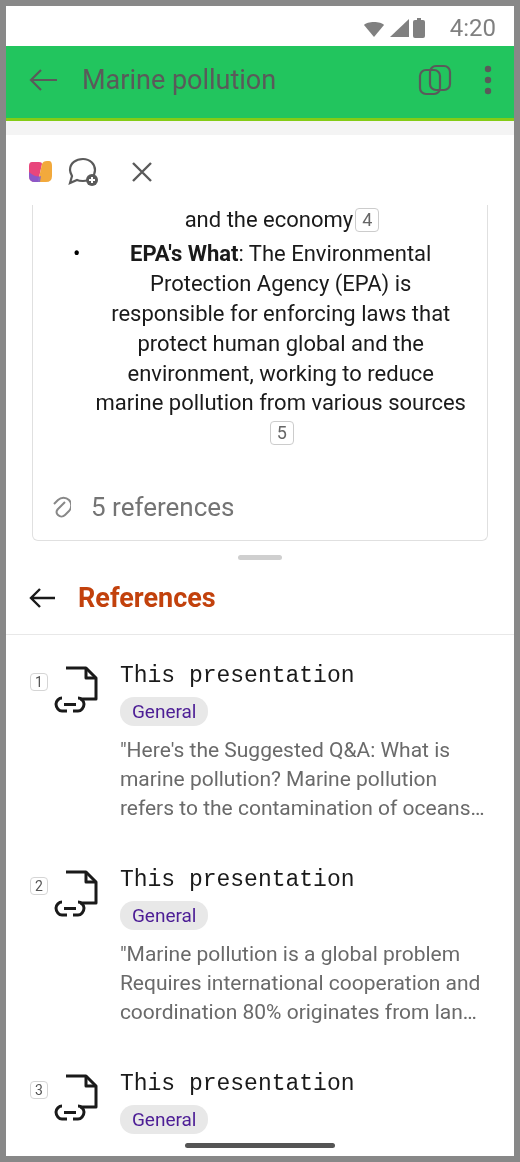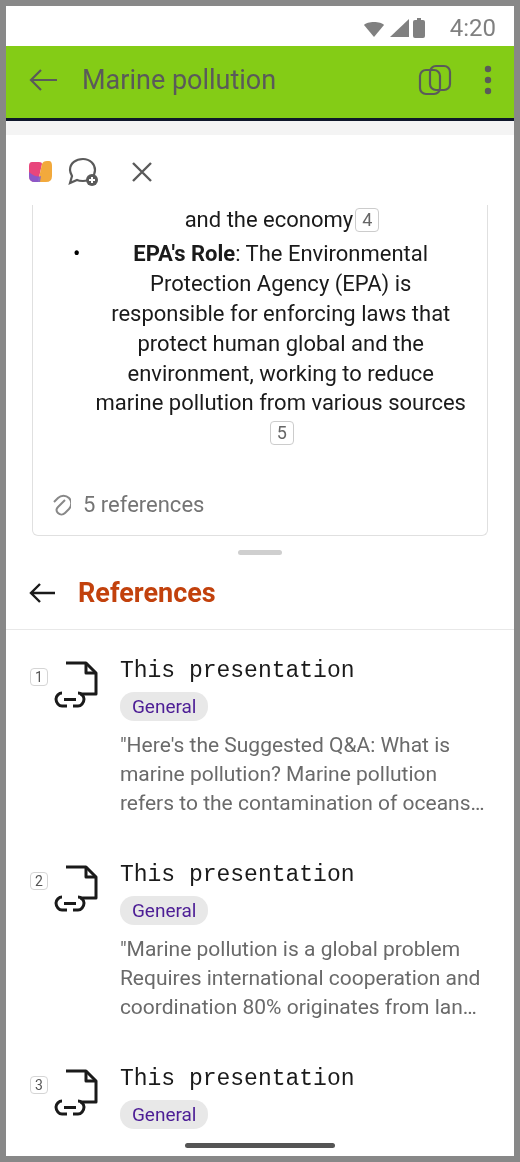--- a/index.html
+++ b/index.html
@@ -23,22 +23,22 @@
       background: #fff;
     }
     .status-icons { display: flex; align-items: center; gap: 3px; }
     .status-time { font-size: 24px; color: #808080; margin-left: 10px; }
 
     
     .app-header {
       display: flex;
       align-items: center;
       padding: 18px 22px 22px 22px;
-      background: #84cc16;
-      border-bottom: 3px solid #0f172a;
+      background: #22c55e;
+      border-bottom: 3px solid #84cc16;
     }
     .app-title { font-size: 27px; color: #5a5a5a; margin-left: 24px; flex: 1; }
     .header-icons { display: flex; align-items: center; gap: 32px; }
 
     
     .copilot-header {
       display: flex;
       align-items: center;
       padding: 22px 24px 18px 20px;
       background: #fff;
@@ -73,24 +73,24 @@
       font-size: 18px;
       color: #666;
       margin-left: 2px;
       line-height: 1.2;
       vertical-align: 1px;
     }
 
     .refs-footer {
       display: flex;
       align-items: center;
-      gap: 12px;
+      gap: 20px;
       margin-top: 44px;
       color: #747474;
-      font-size: 22px;
+      font-size: 26px;
     }
 
     .grab-handle {
       width: 44px;
       height: 5px;
       background: #cfcfcf;
       border-radius: 3px;
       margin: 14px auto 12px;
     }
 
@@ -220,21 +220,21 @@
 </div>
 
 <div class="copilot-body">
   <div class="copilot-card">
     <div class="answer-text answer-truncated">
       <span>and the economy</span><span class="cite-badge">4</span>
     </div>
     <div class="answer-bullet">
       <span class="bullet-dot">•</span>
       <div class="answer-text">
-        <b>EPA's Role</b><span>: The Environmental Protection Agency (EPA) is responsible for enforcing laws that protect human global and the environment, working to reduce marine pollution from various sources</span><span class="cite-badge">5</span>
+        <b>EPA's What</b><span>: The Environmental Protection Agency (EPA) is responsible for enforcing laws that protect human global and the environment, working to reduce marine pollution from various sources</span><span class="cite-badge">5</span>
       </div>
     </div>
     <div class="refs-footer">
       <svg width="20" height="22" viewBox="0 0 20 22" fill="none" stroke="#888" stroke-width="2">
           <path d="M14 6 L7 13 C5 15 5 17 7 19 C9 21 12 21 14 19 L18 15 C21 12 21 7 18 4 C15 1 10 1 7 4 L3 8"></path>
         </svg>
       <span>5 references</span>
     </div>
   </div>
 </div>

